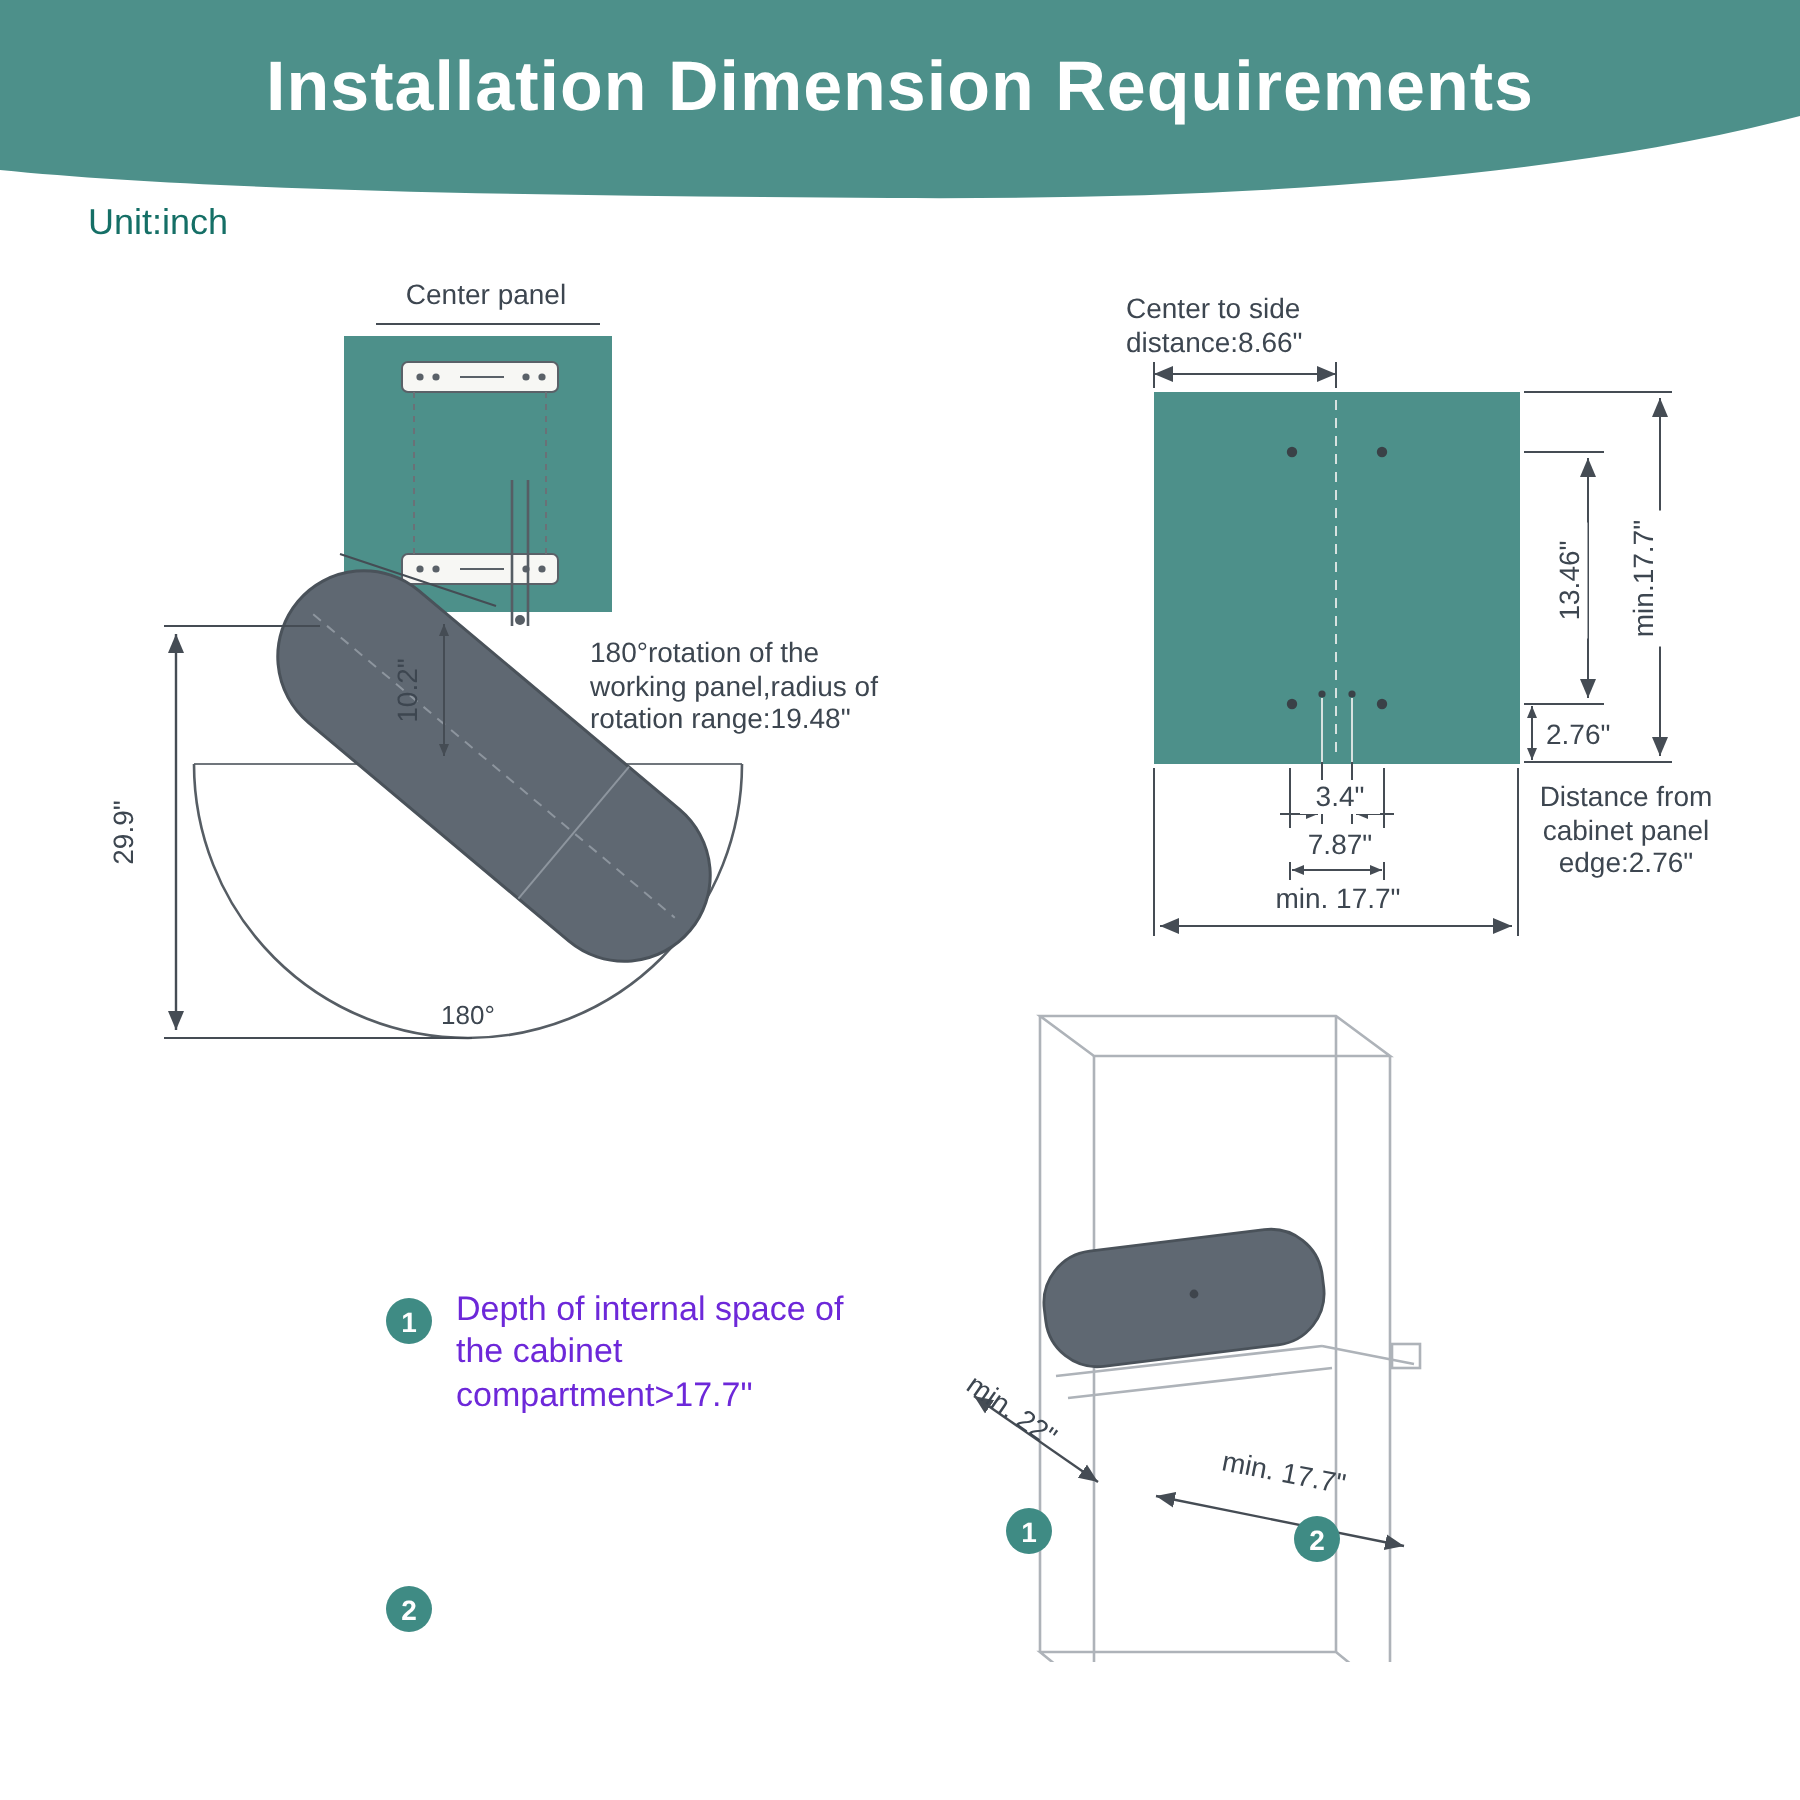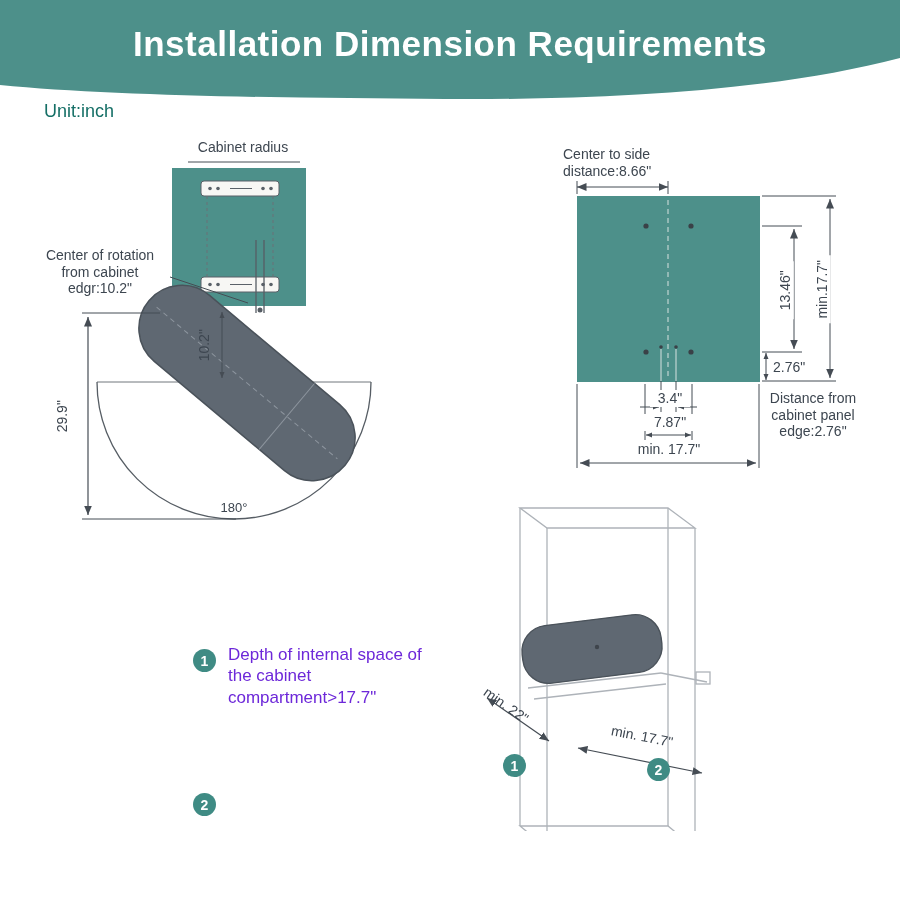--- a/index.html
+++ b/index.html
@@ -138,22 +138,22 @@
       <circle cx="597" cy="647" r="2.2" fill="#3f454c" stroke="none"></circle>
 
       <line x1="487" y1="698" x2="549" y2="741" stroke="#454c54" stroke-width="1.2" marker-start="url(#arr)" marker-end="url(#arr)"></line>
       <line x1="578" y1="748" x2="702" y2="773" stroke="#454c54" stroke-width="1.2" marker-start="url(#arr)" marker-end="url(#arr)"></line>
     </g>
   </svg>
 
   <div class="banner-title">Installation Dimension Requirements</div>
   <div class="unit">Unit:inch</div>
 
-  <div class="lbl ctr" style="left:170px;top:139px;width:146px;">Cabinet radius</div>
-  <div class="lbl ctr" style="left:36px;top:247px;width:128px;">Center of rotation from cabinet edgr:10.2"</div>
+  <div class="lbl ctr" style="left:170px;top:139px;width:146px;">Center panel</div>
+  <div class="lbl" style="left:295px;top:318px;width:164px;">180°rotation of the working panel,radius of rotation range:19.48"</div>
   <div class="lbl ctr rot90" style="left:176px;top:337px;width:56px;">10.2"</div>
   <div class="lbl ctr rot90" style="left:34px;top:408px;width:56px;">29.9"</div>
   <div class="lbl ctr" style="left:206px;top:500px;width:56px;font-size:13px;">180°</div>
 
   <div class="lbl" style="left:563px;top:146px;width:104px;">Center to side distance:8.66"</div>
   <div class="lbl ctr rot90 whitebg" style="left:756px;top:282px;width:56px;">13.46"</div>
   <div class="lbl ctr rot90 whitebg" style="left:788px;top:281px;width:66px;">min.17.7"</div>
   <div class="lbl whitebg" style="left:772px;top:359px;">2.76"</div>
   <div class="lbl ctr whitebg" style="left:650px;top:390px;width:38px;">3.4"</div>
   <div class="lbl ctr whitebg" style="left:643px;top:414px;width:52px;">7.87"</div>

